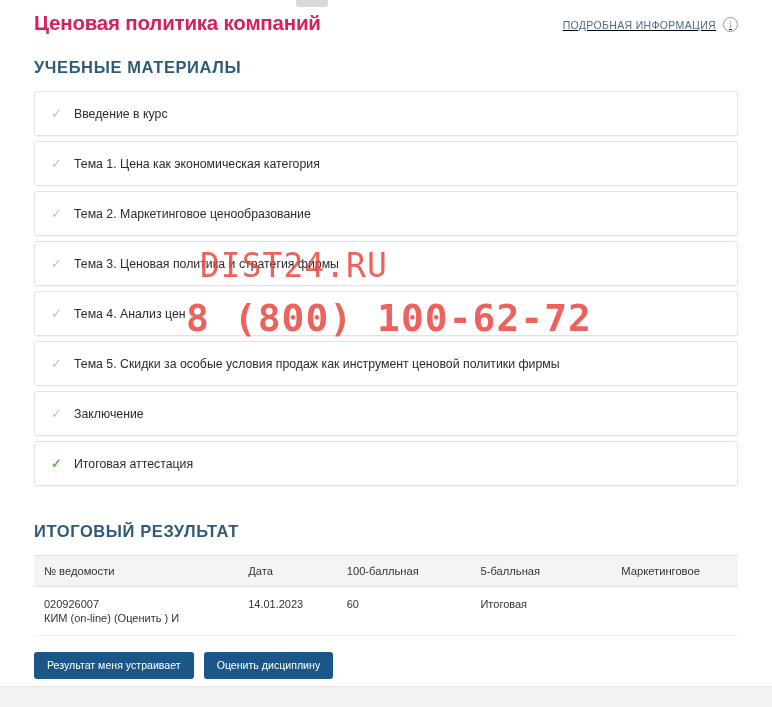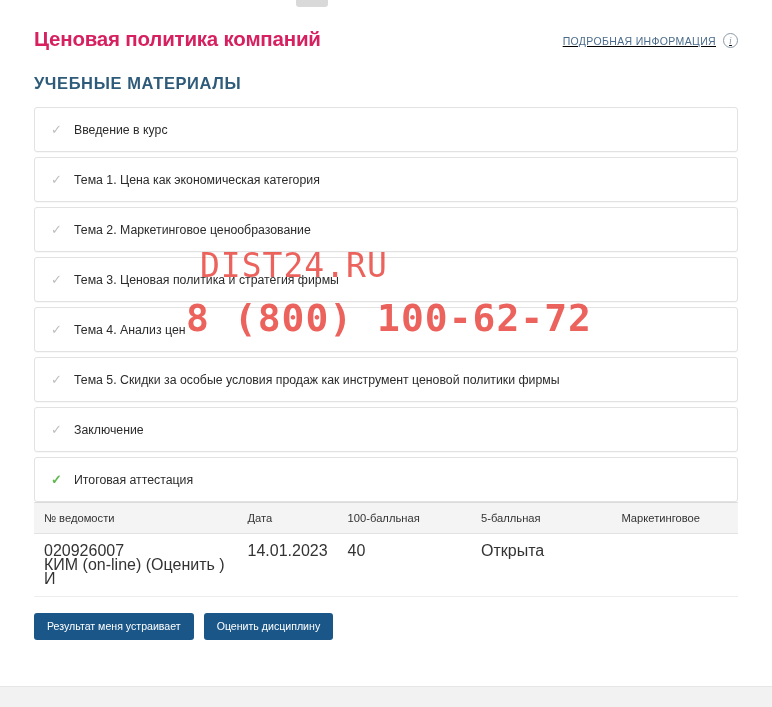--- a/index.html
+++ b/index.html
@@ -22,21 +22,21 @@
     position: absolute;
     top: 0; left: 296px;
     width: 32px; height: 7px;
     background: #d9d9d9;
     border-radius: 0 0 3px 3px;
   }
   .content {
     position: absolute;
     top: 0; left: 0;
     width: 772px;
-    padding: 20px 34px 0 34px;
+    padding: 4px 34px 0 34px;
   }
   .course-title {
     color: #d6205f;
     font-size: 20.5px;
     font-weight: bold;
     letter-spacing: -0.2px;
     margin: 0;
     padding-top: 6px;
     line-height: 26px;
     display: inline-block;
@@ -128,21 +128,21 @@
     font-weight: normal;
     color: #333;
     padding: 9px 10px;
     font-size: 11.2px;
   }
   .result-table tbody td {
     border-bottom: 1px solid #eeeeee;
     padding: 10px 10px;
     color: #333;
     vertical-align: top;
-    font-size: 16px;
+    font-size: 11px;
     line-height: 14px;
   }
   .col-1 { width: 29%; }
   .col-2 { width: 14%; }
   .col-3 { width: 19%; }
   .col-4 { width: 20%; }
   .col-5 { width: 18%; }
   .buttons {
     display: flex;
     gap: 10px;
@@ -231,40 +231,41 @@
       <div class="mat-item">
         <span class="check">✓</span>
         <span class="mat-label">Заключение</span>
       </div>
       <div class="mat-item">
         <span class="check done">✓</span>
         <span class="mat-label">Итоговая аттестация</span>
       </div>
     </div>
 
+    <div class="section-title result">ИТОГОВЫЙ РЕЗУЛЬТАТ</div>
 
     <table class="result-table">
       <thead>
         <tr>
           <th class="col-1">№ ведомости</th>
           <th class="col-2">Дата</th>
           <th class="col-3">100-балльная</th>
           <th class="col-4">5-балльная</th>
           <th class="col-5">Маркетинговое</th>
         </tr>
       </thead>
       <tbody>
         <tr>
           <td class="col-1">
             <div>020926007</div>
             <div>КИМ (on-line) (Оценить ) И</div>
           </td>
           <td class="col-2">14.01.2023</td>
-          <td class="col-3">40</td>
-          <td class="col-4">Открыта</td>
+          <td class="col-3">60</td>
+          <td class="col-4">Итоговая</td>
           <td class="col-5"></td>
         </tr>
       </tbody>
     </table>
 
     <div class="buttons">
       <button class="btn">Результат меня устраивает</button>
       <button class="btn">Оценить дисциплину</button>
     </div>
 

